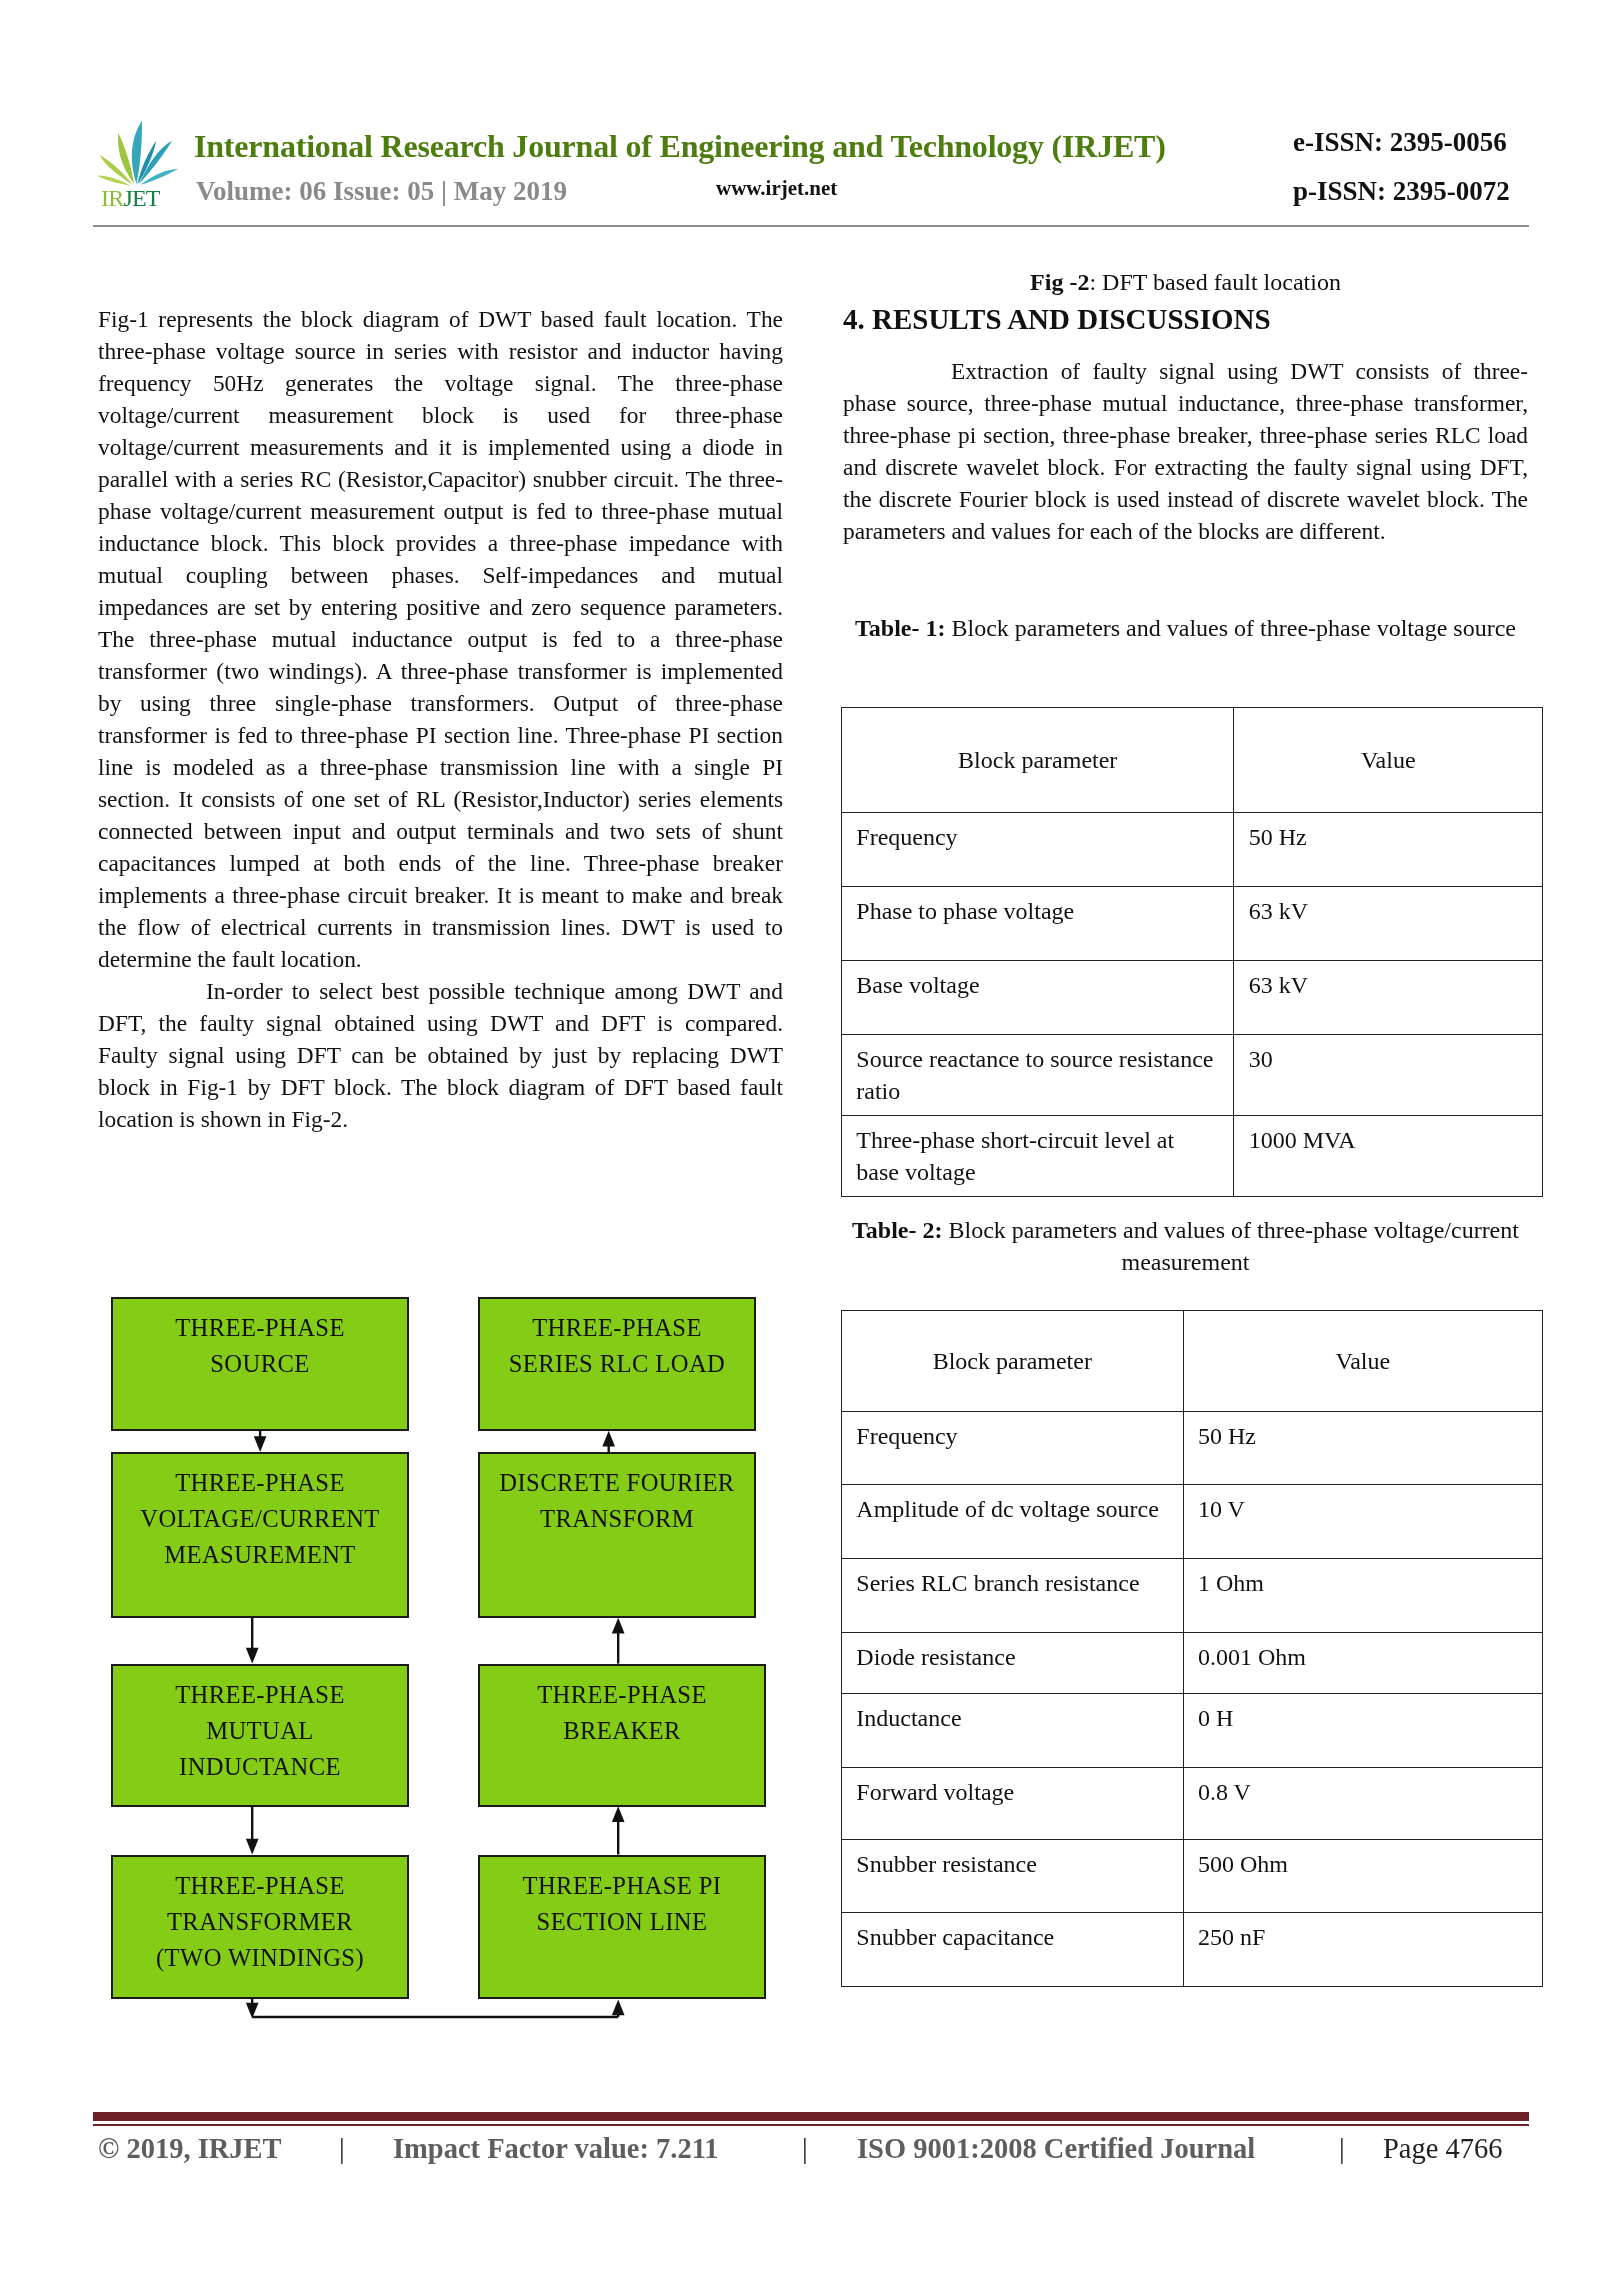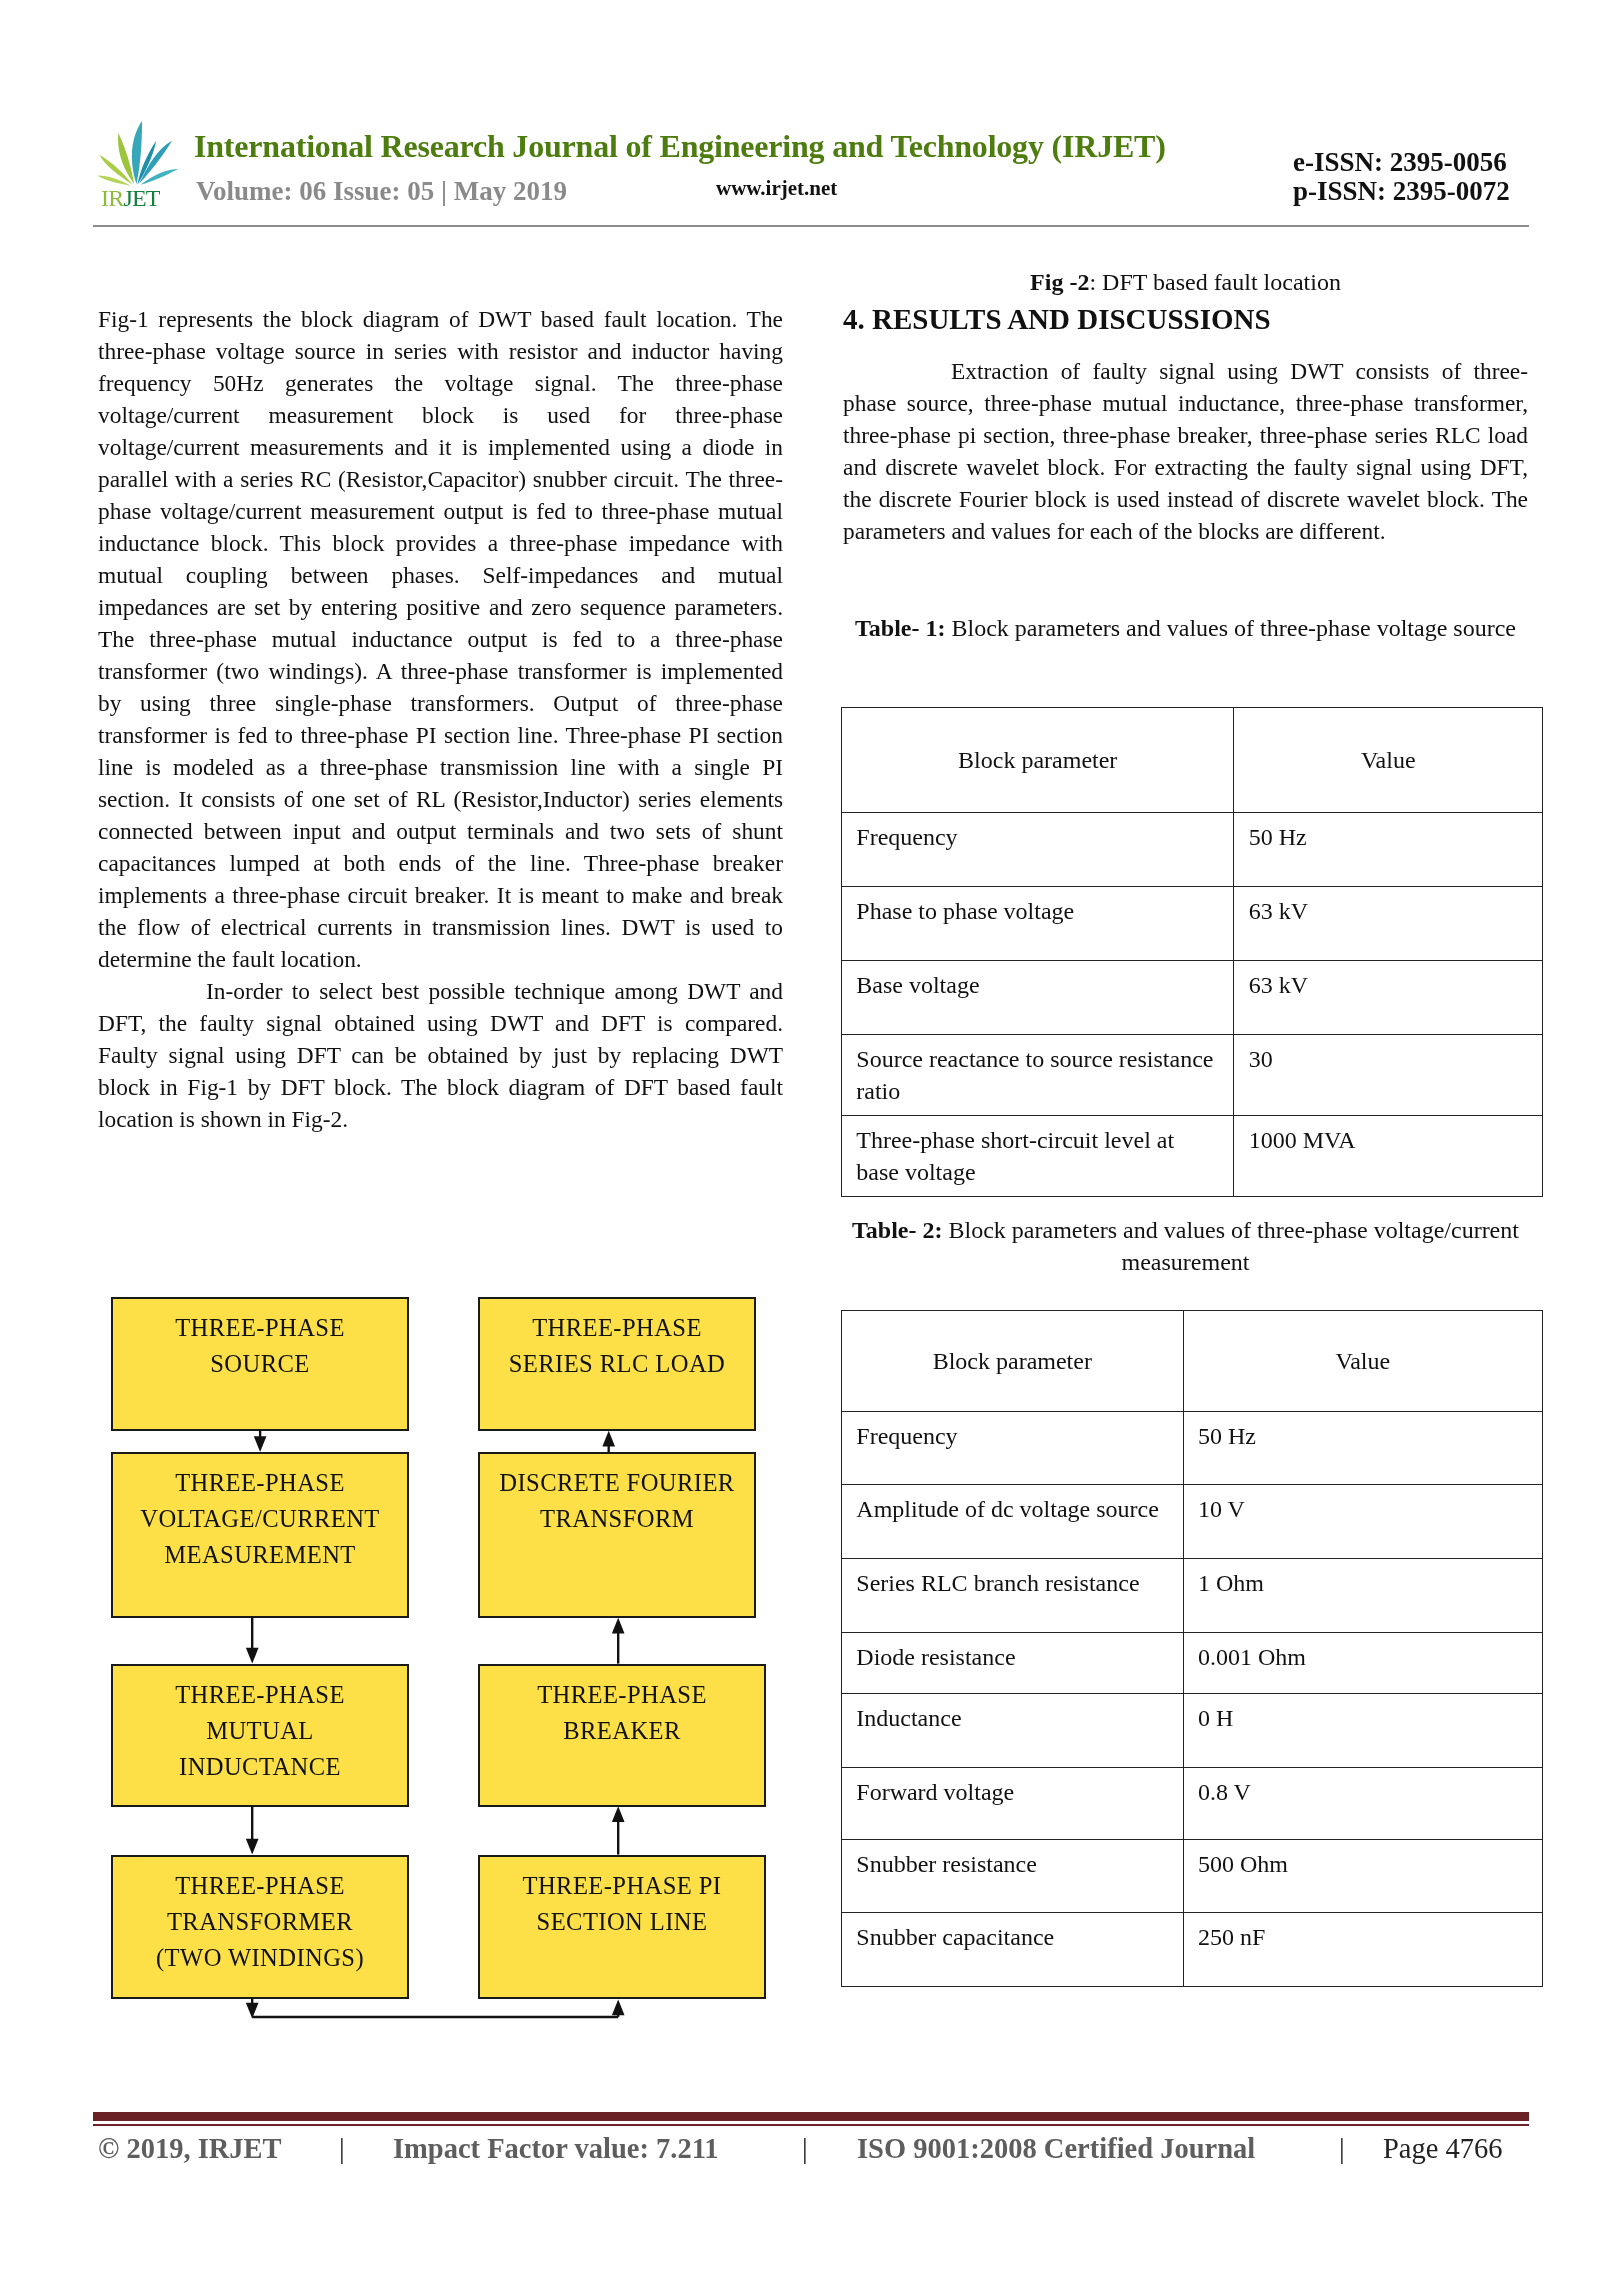--- a/index.html
+++ b/index.html
@@ -6,21 +6,21 @@
   body { width:1623px; height:2295px; position:relative; overflow:hidden;
          font-family:"Liberation Serif", "DejaVu Serif", serif; color:#111; }
   .abs { position:absolute; }
 
   
   .logo { left:93px; top:117px; width:87px; height:95px; }
   .logo-word { position:absolute; left:8px; top:68px; font-size:24px; font-weight:normal; letter-spacing:-0.8px; }
   .logo-word .g { color:#8dbb3a; }
   .logo-word .b { color:#15803d; }
   .hdr-title { left:194px; top:128px; font-size:32px; font-weight:bold; color:#4d7c0f; white-space:nowrap; letter-spacing:-0.2px; }
-  .hdr-issn-e { left:1293px; top:147px; font-size:27px; font-weight:bold; white-space:nowrap; }
+  .hdr-issn-e { left:1293px; top:127px; font-size:27px; font-weight:bold; white-space:nowrap; }
   .hdr-vol { left:196px; top:176px; font-size:27px; font-weight:bold; color:#8a8a8a; white-space:nowrap; }
   .hdr-url { left:716px; top:176px; font-size:21px; font-weight:bold; white-space:nowrap; }
   .hdr-issn-p { left:1293px; top:176px; font-size:27px; font-weight:bold; white-space:nowrap; }
   .hdr-rule { left:93px; top:225px; width:1436px; height:2.4px; background:#8d8d8d; }
 
   
   .para { font-size:23.4px; line-height:32px; text-align:justify; margin:0; }
   .col-left { left:98px; top:303px; width:685px; }
   .col-right { left:843px; width:685px; }
   .indent { text-indent:108px; }
@@ -30,21 +30,21 @@
   .section-h { left:843px; top:303px; font-size:29px; font-weight:bold; white-space:nowrap; }
 
   .tbl-cap { width:685px; text-align:center; font-size:24px; line-height:32px; }
   .tbl-cap b { font-weight:bold; }
 
   table.ptable { position:absolute; border-collapse:collapse; font-size:24px; }
   table.ptable td { border:1.6px solid #222; vertical-align:top; padding:8px 14.3px; line-height:32px; }
   table.ptable td.hdr { vertical-align:middle; text-align:center; }
 
   
-  .dbox { position:absolute; border:2.4px solid #1a1a1a; box-sizing:border-box; background:#fde047;
+  .dbox { position:absolute; border:2.4px solid #1a1a1a; box-sizing:border-box; background:#84cc16;
           text-align:center; font-size:24.6px; line-height:36px; padding-top:11px; letter-spacing:0.4px; }
   .dbox span { display:block; }
   svg.arrows { position:absolute; left:0; top:0; width:1623px; height:2295px; pointer-events:none; }
 
   
   .ftr-bar1 { left:93px; top:2112px; width:1436px; height:8.7px; background:#6b2226; }
   .ftr-bar2 { left:93px; top:2124px; width:1436px; height:2.4px; background:#6b2226; }
   .ftr { top:2133px; font-size:28.5px; font-weight:bold; color:#5e5e5e; white-space:nowrap; }
   .ftr-sep { top:2133px; font-size:28.5px; color:#222; }
   .ftr-page { color:#222; font-weight:normal; }

